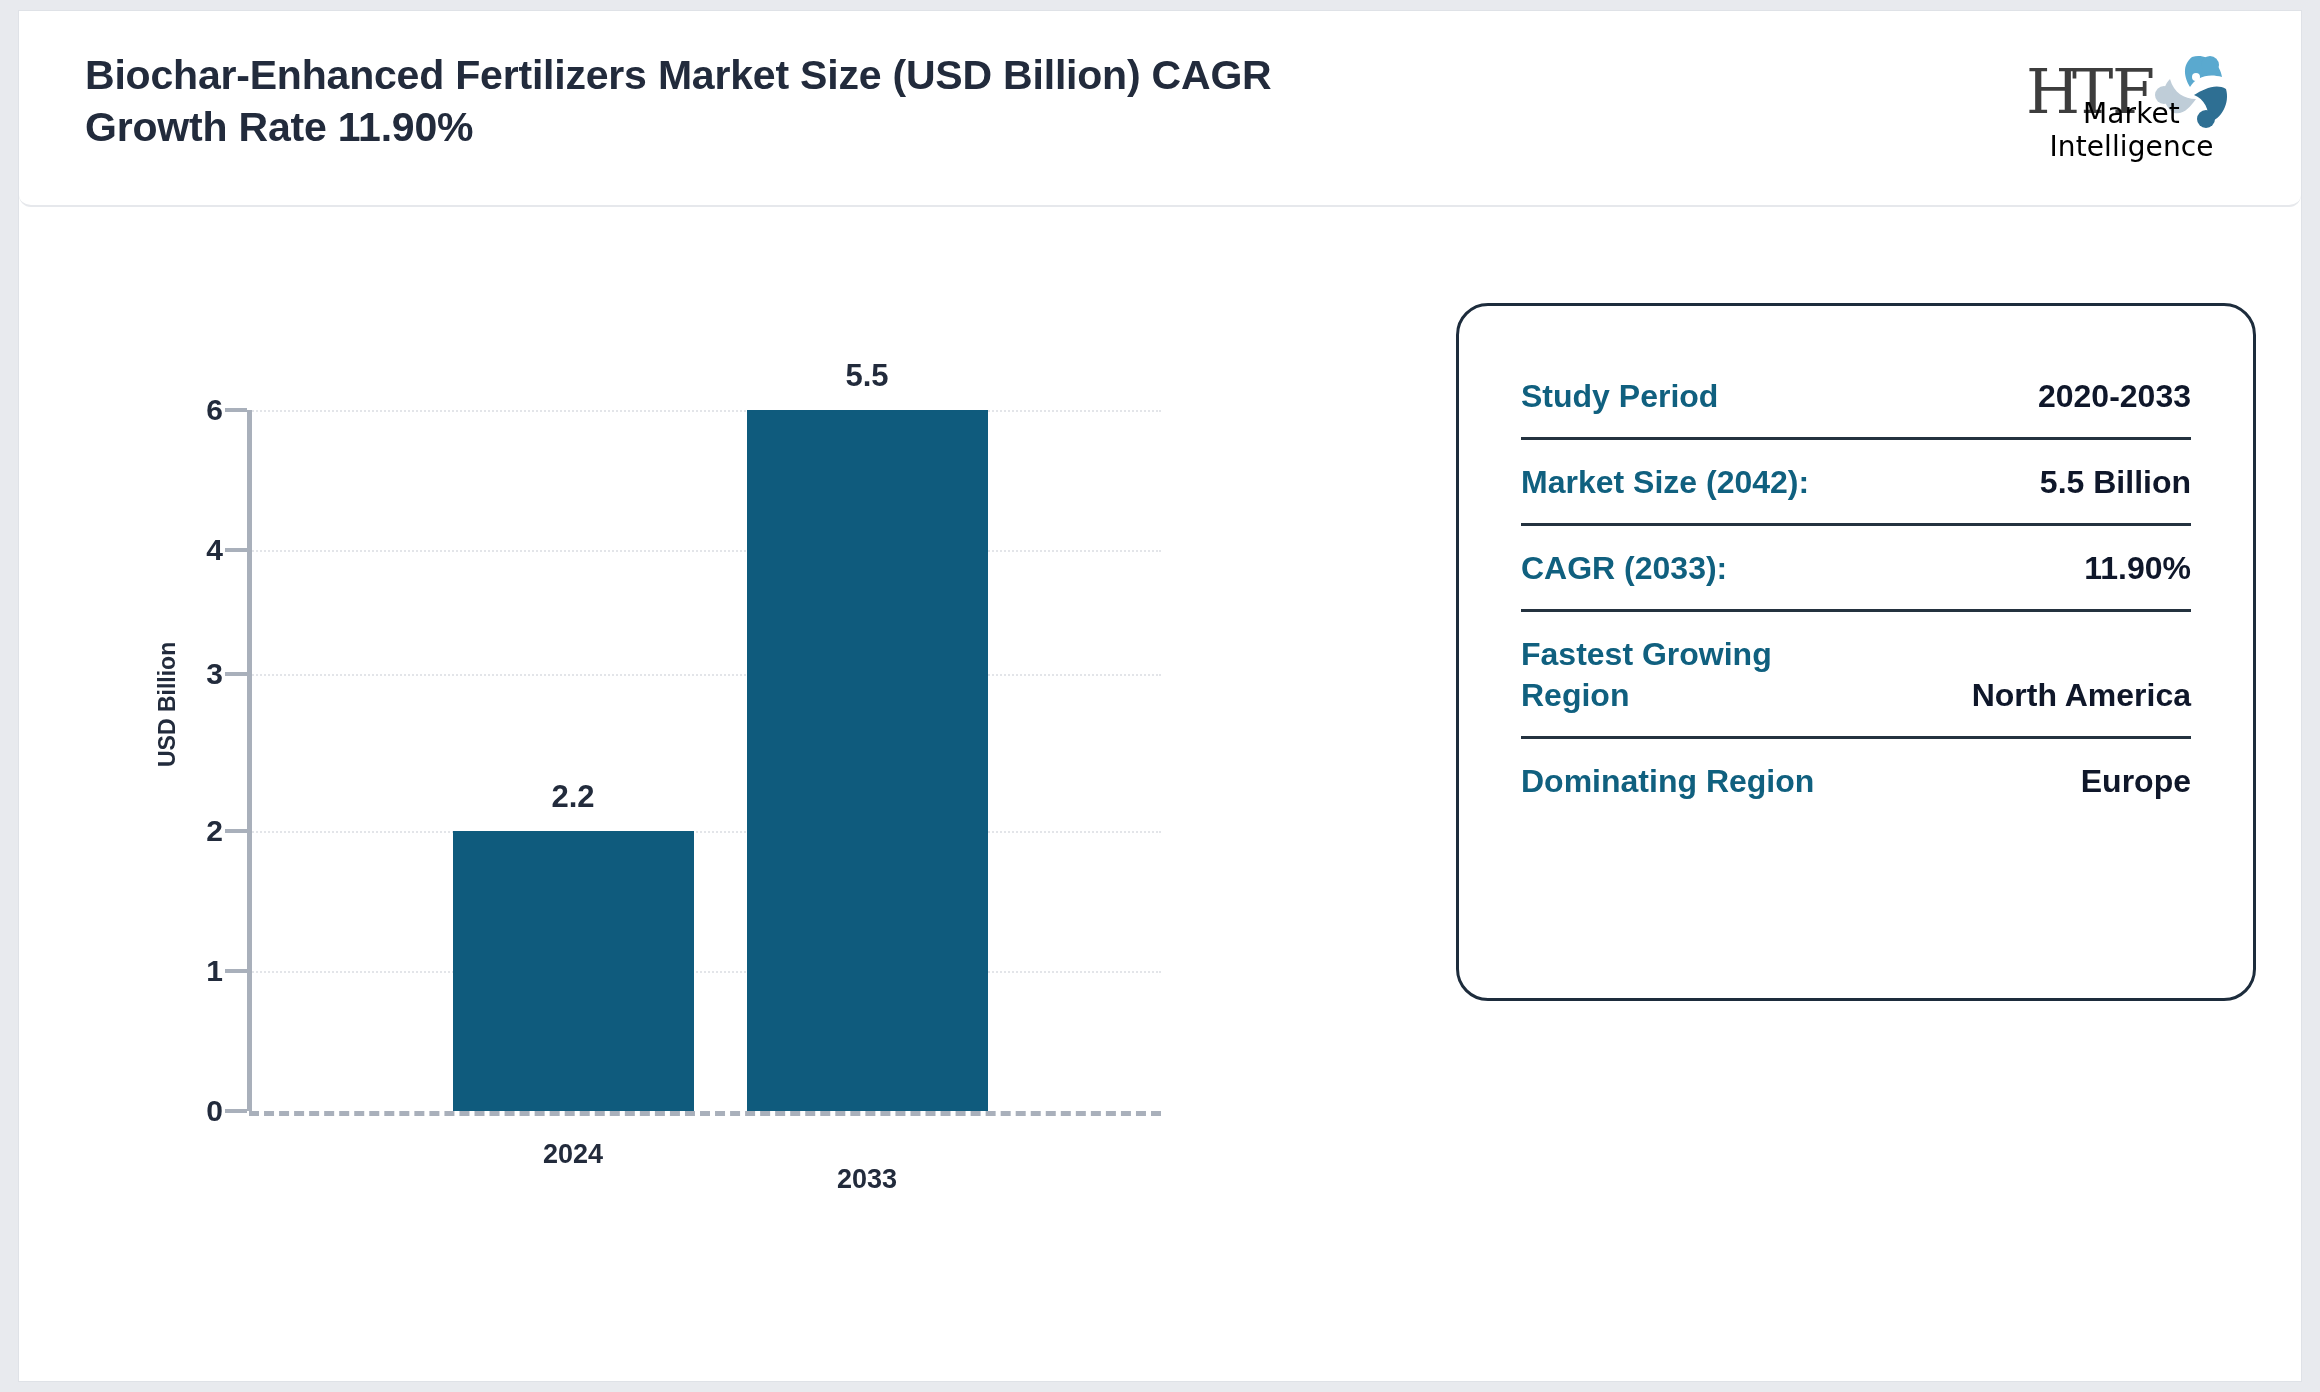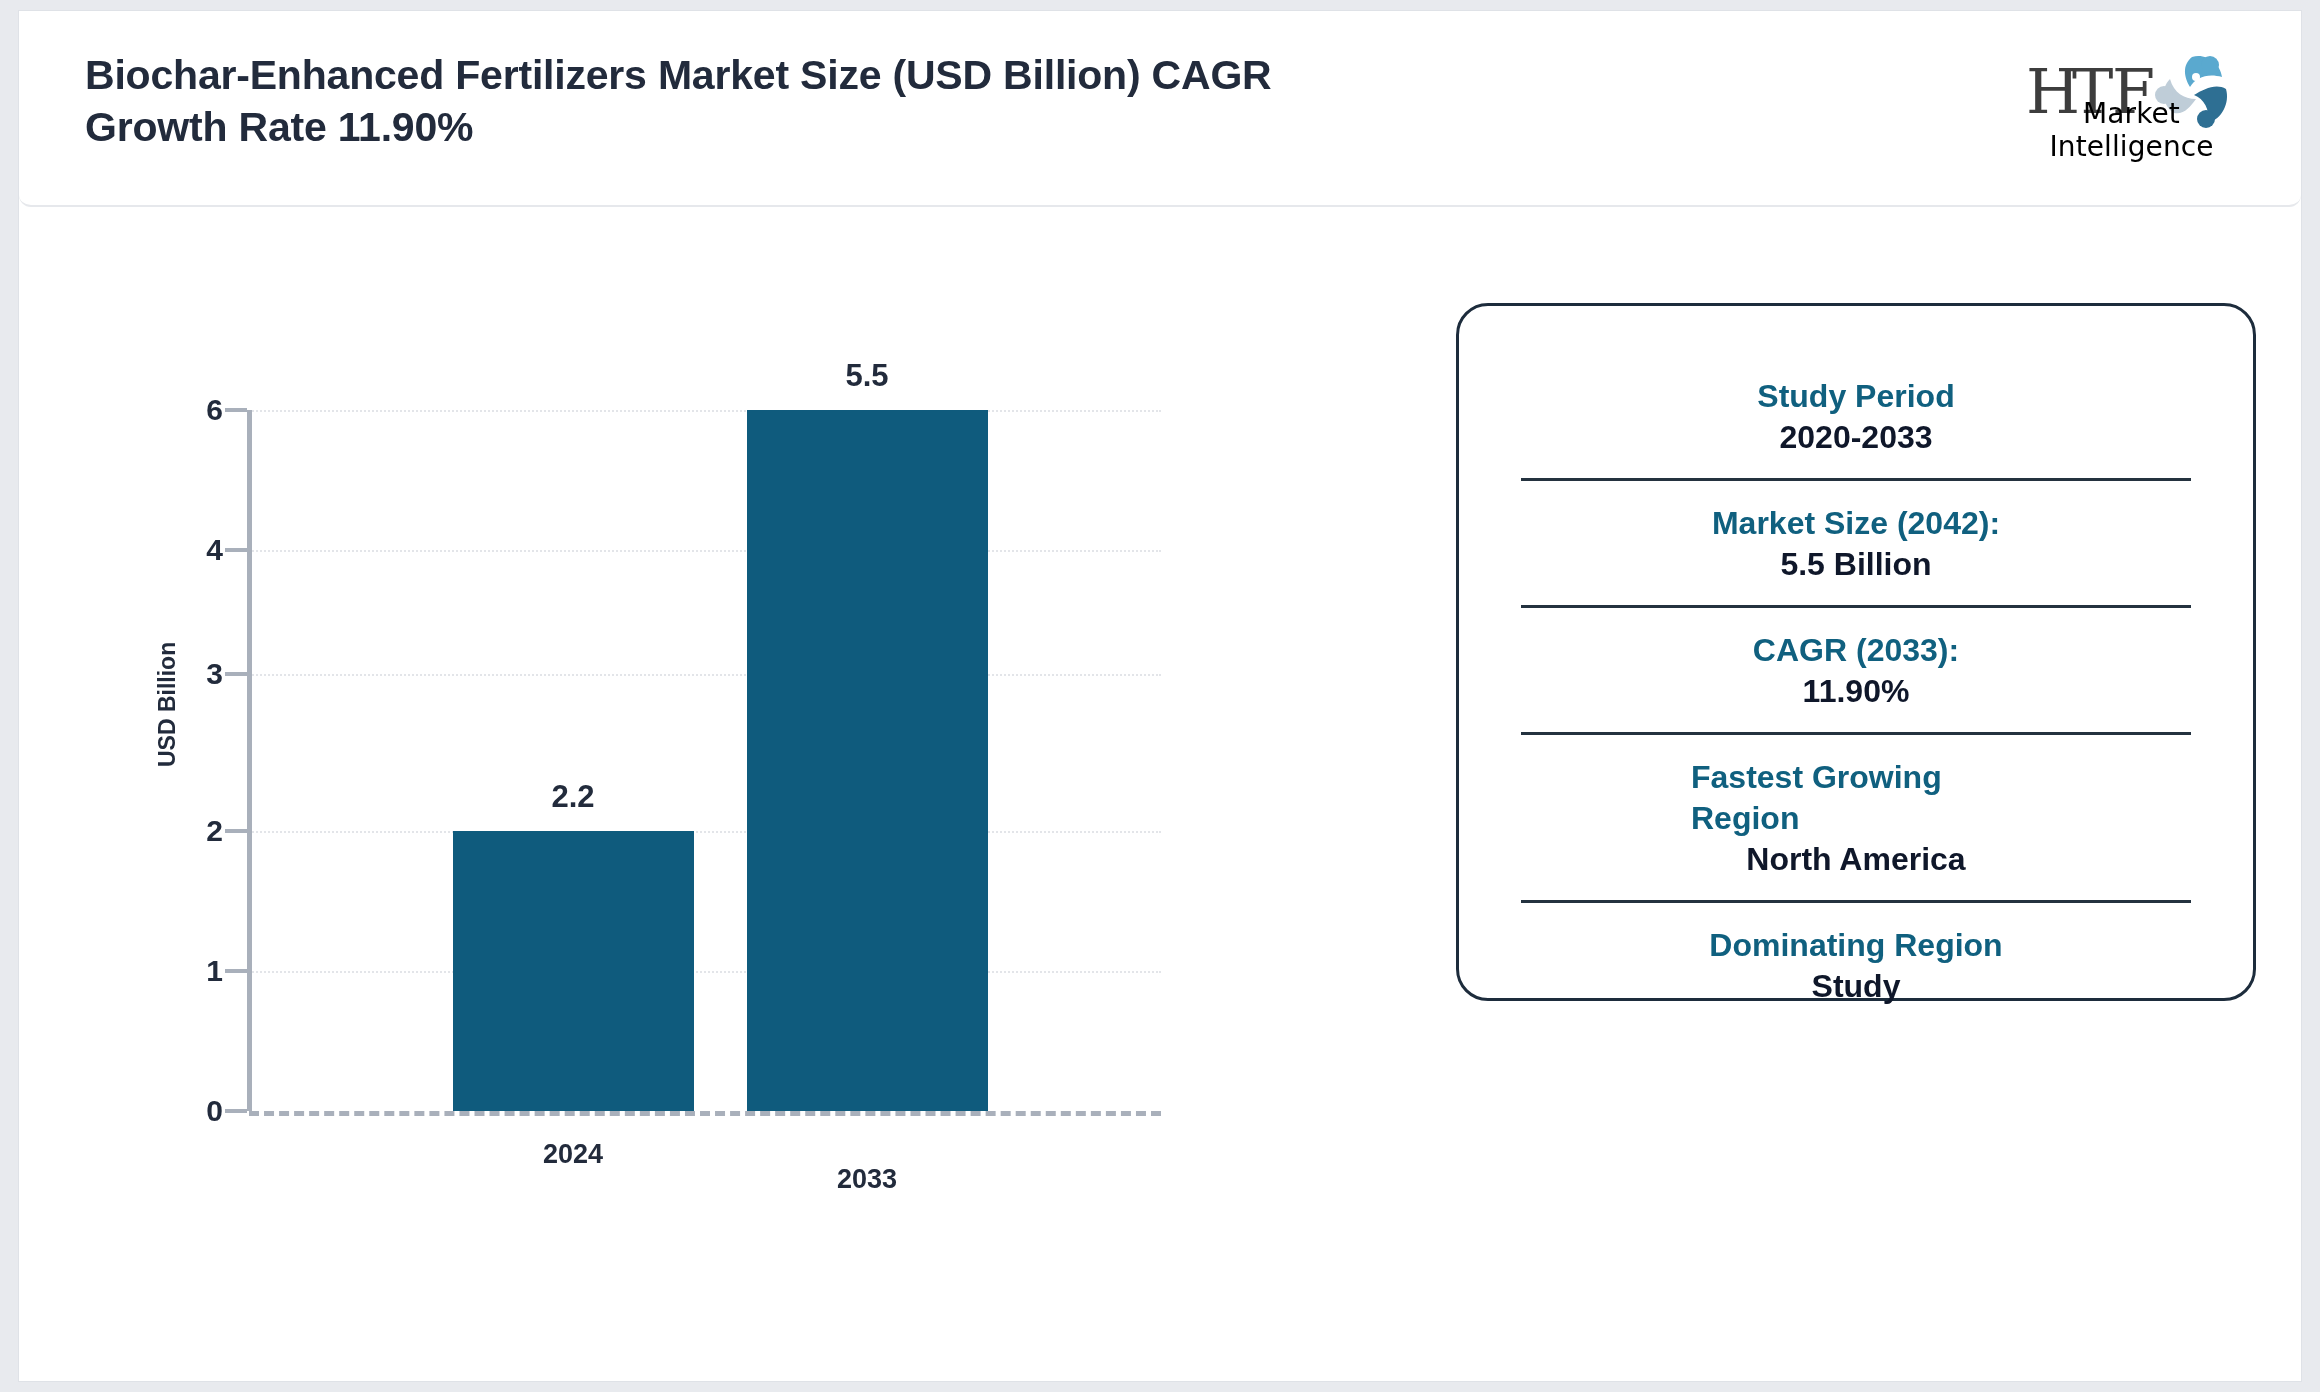--- a/index.html
+++ b/index.html
@@ -179,25 +179,24 @@
     top: 292px;
     width: 800px;
     height: 698px;
     border: 3px solid #1d2c3c;
     border-radius: 32px;
     box-sizing: border-box;
     padding: 62px 62px 0 62px;
   }
   .info-row {
     display: flex;
-    align-items: center;
+    align-items: flex-end;
     justify-content: space-between;
     padding: 22px 0 20px 0;
     border-bottom: 3px solid #24323f;
-    flex-direction: column;
   }
   .info-row:first-child { padding-top: 8px; }
   .info-row:last-child { border-bottom: none; }
   .info-label {
     font-size: 32px;
     font-weight: bold;
     color: #10607f;
     line-height: 1.28;
     max-width: 330px;
   }
@@ -298,17 +297,17 @@
       <div class="info-row">
         <div class="info-label">CAGR (2033):</div>
         <div class="info-value">11.90%</div>
       </div>
       <div class="info-row">
         <div class="info-label">Fastest Growing Region</div>
         <div class="info-value">North America</div>
       </div>
       <div class="info-row">
         <div class="info-label">Dominating Region</div>
-        <div class="info-value">Study</div>
+        <div class="info-value">Europe</div>
       </div>
     </div>
 
 </div>
 
 </body></html>

